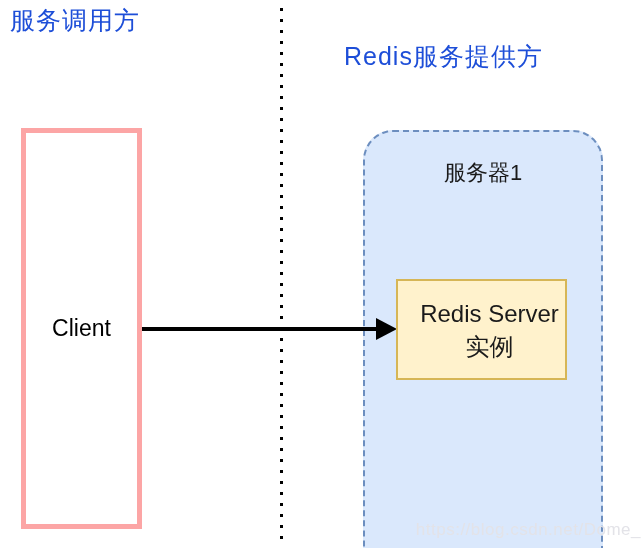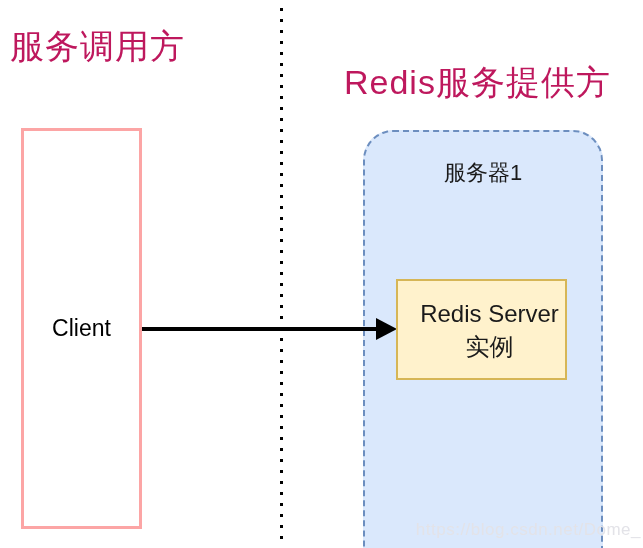--- a/index.html
+++ b/index.html
@@ -19,24 +19,24 @@
   }
   .canvas {
     position: relative;
     width: 643px;
     height: 548px;
     background: #ffffff;
     overflow: hidden;
   }
   .section-title {
     position: absolute;
-    top: 24px;
-    font-size: 34px;
+    top: 4px;
+    font-size: 25px;
     font-weight: 400;
-    color: #be185d;
+    color: #1d4ed8;
     white-space: nowrap;
     letter-spacing: 1px;
   }
   .title-left  { left: 10px; }
   .title-right { left: 344px; margin-top: 36px; }
   .divider {
     position: absolute;
     left: 280px;
     top: 8px;
     width: 3px;
@@ -46,21 +46,21 @@
       var(--divider-color) 0px, var(--divider-color) 3px,
       transparent 3px, transparent 11px
     );
   }
   .client-box {
     position: absolute;
     left: 21px;
     top: 128px;
     width: 121px;
     height: 401px;
-    border: 3px solid #fca5a5;
+    border: 5px solid #fca5a5;
     background: #ffffff;
     display: flex;
     align-items: center;
     justify-content: center;
     font-size: 23px;
   }
   .arrow-shaft {
     position: absolute;
     left: 142px;
     top: 327px;

